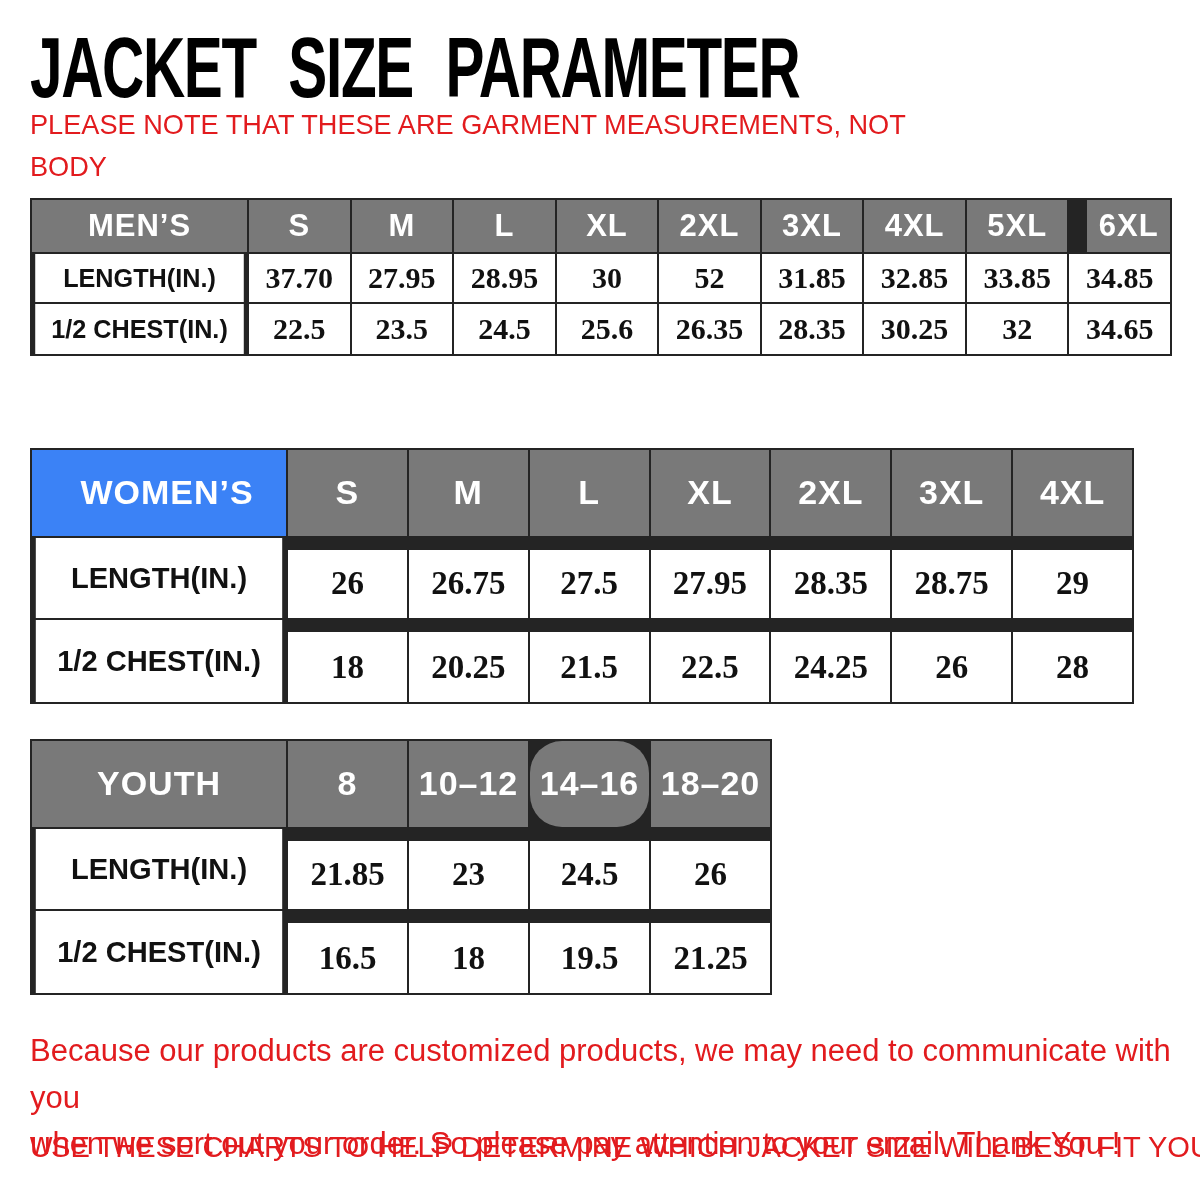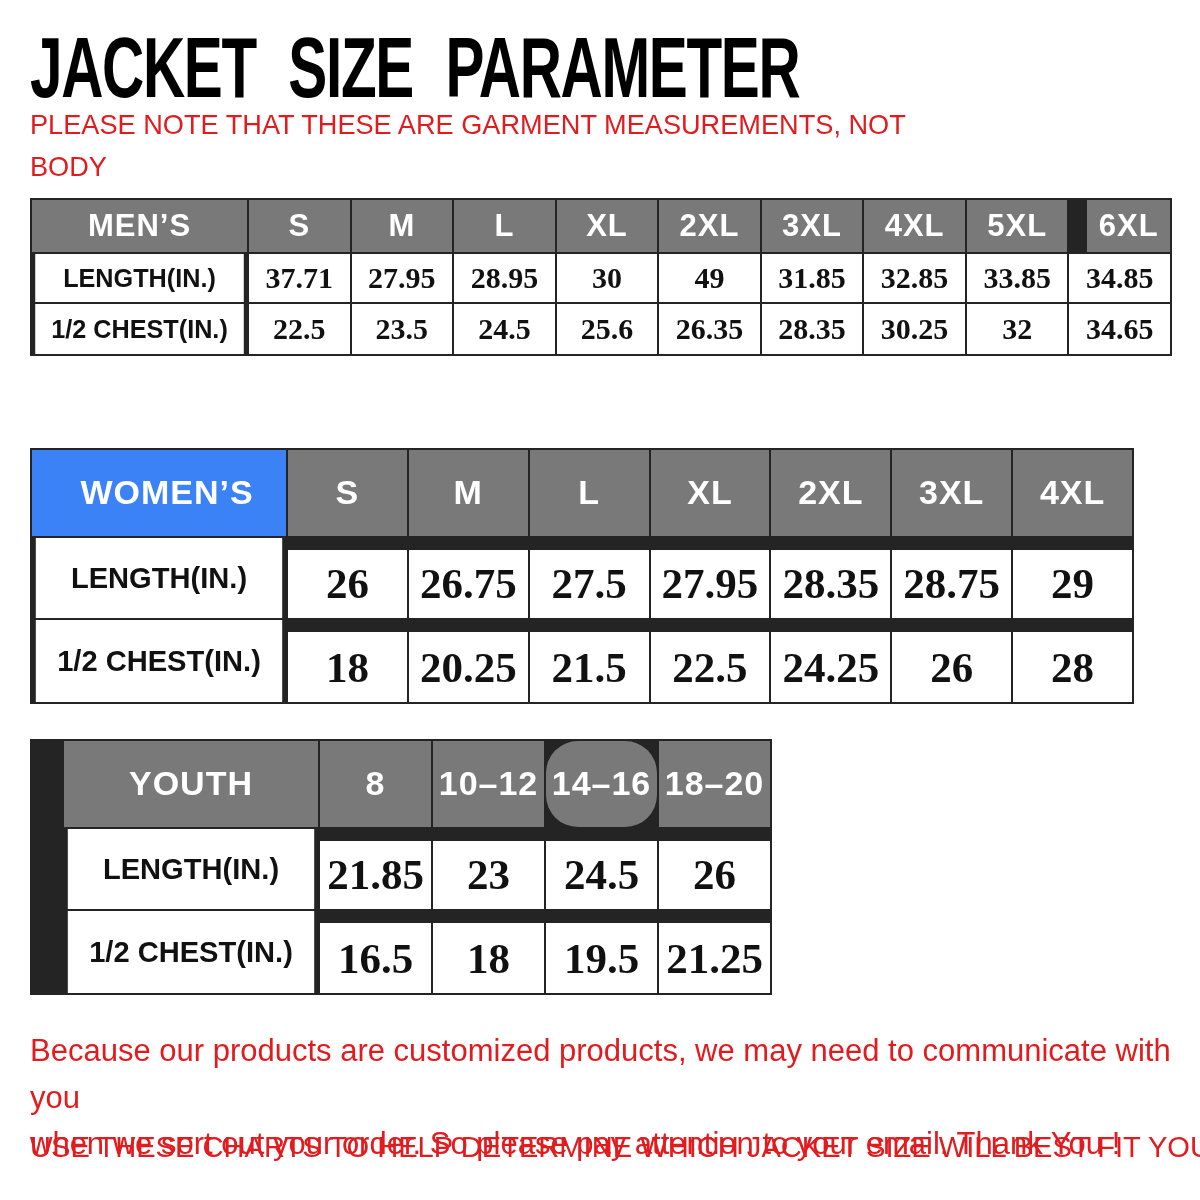--- a/index.html
+++ b/index.html
@@ -36,21 +36,21 @@
   .tbl .vc{
     color:#111;font-family:"Liberation Serif", serif;font-weight:600;
   }
   
   .t0 .hc{font-size:31px;}
   .t0 .lc{font-size:26px;}
   .t0 .vc{font-size:30px;}
   
   .t1 .hc,.t2 .hc{font-size:34px;}
   .t1 .lc,.t2 .lc{font-size:30px;}
-  .t1 .vc,.t2 .vc{font-size:43px;margin-top:12px;}
+  .t1 .vc,.t2 .vc{font-size:33px;margin-top:12px;}
   .footer-note{
     position:absolute;left:30px;top:1028px;width:1150px;
     font-size:31px;line-height:1.5;color:#e21b1e;white-space:pre-line;
   }
   .footer-tip{
     position:absolute;left:30px;top:1130px;width:1160px;
     font-size:30px;color:#e21b1e;white-space:nowrap;
     transform:scaleX(0.97);transform-origin:left top;
   }
 </style>
@@ -67,25 +67,25 @@
     <div class="cell hc" style="background: rgb(121, 121, 121); color: rgb(255, 255, 255);">S</div>
     <div class="cell hc" style="background: rgb(121, 121, 121); color: rgb(255, 255, 255);">M</div>
     <div class="cell hc" style="background: rgb(121, 121, 121); color: rgb(255, 255, 255);">L</div>
     <div class="cell hc" style="background: rgb(121, 121, 121); color: rgb(255, 255, 255);">XL</div>
     <div class="cell hc" style="background: rgb(121, 121, 121); color: rgb(255, 255, 255);">2XL</div>
     <div class="cell hc" style="background: rgb(121, 121, 121); color: rgb(255, 255, 255);">3XL</div>
     <div class="cell hc" style="background: rgb(121, 121, 121); color: rgb(255, 255, 255);">4XL</div>
     <div class="cell hc" style="background: rgb(121, 121, 121); color: rgb(255, 255, 255);">5XL</div>
     <div class="cell hc" style="background: rgb(121, 121, 121); color: rgb(255, 255, 255); margin-left: 18px;">6XL</div>
     <div class="cell lc">LENGTH(IN.)</div>
-    <div class="cell vc">37.71</div>
+    <div class="cell vc">37.70</div>
     <div class="cell vc">27.95</div>
     <div class="cell vc">28.95</div>
     <div class="cell vc">30</div>
-    <div class="cell vc">49</div>
+    <div class="cell vc">52</div>
     <div class="cell vc">31.85</div>
     <div class="cell vc">32.85</div>
     <div class="cell vc">33.85</div>
     <div class="cell vc">34.85</div>
     <div class="cell lc">1/2 CHEST(IN.)</div>
     <div class="cell vc">22.5</div>
     <div class="cell vc">23.5</div>
     <div class="cell vc">24.5</div>
     <div class="cell vc">25.6</div>
     <div class="cell vc">26.35</div>
@@ -113,21 +113,21 @@
     <div class="cell vc">29</div>
     <div class="cell lc">1/2 CHEST(IN.)</div>
     <div class="cell vc">18</div>
     <div class="cell vc">20.25</div>
     <div class="cell vc">21.5</div>
     <div class="cell vc">22.5</div>
     <div class="cell vc">24.25</div>
     <div class="cell vc">26</div>
     <div class="cell vc">28</div>
   </div>
-<div class="tbl t2" style="left: 30px; top: 739px; width: 742px; height: 256px; background: rgb(36, 36, 36); border-color: rgb(36, 36, 36); grid-template-columns: 254px repeat(4, 1fr); grid-template-rows: 88fr 83fr 84fr; padding-left: 32px;">
+<div class="tbl t2" style="left: 30px; top: 739px; width: 742px; height: 256px; background: rgb(36, 36, 36); border-color: rgb(36, 36, 36); grid-template-columns: 254px repeat(4, 1fr); grid-template-rows: 88fr 83fr 84fr;">
     <div class="cell hc" style="background: rgb(121, 121, 121); color: rgb(255, 255, 255);">YOUTH</div>
     <div class="cell hc" style="background: rgb(121, 121, 121); color: rgb(255, 255, 255);">8</div>
     <div class="cell hc" style="background: rgb(121, 121, 121); color: rgb(255, 255, 255);">10–12</div>
     <div class="cell hc" style="background: rgb(121, 121, 121); color: rgb(255, 255, 255); border-radius: 32px;">14–16</div>
     <div class="cell hc" style="background: rgb(121, 121, 121); color: rgb(255, 255, 255);">18–20</div>
     <div class="cell lc">LENGTH(IN.)</div>
     <div class="cell vc">21.85</div>
     <div class="cell vc">23</div>
     <div class="cell vc">24.5</div>
     <div class="cell vc">26</div>

